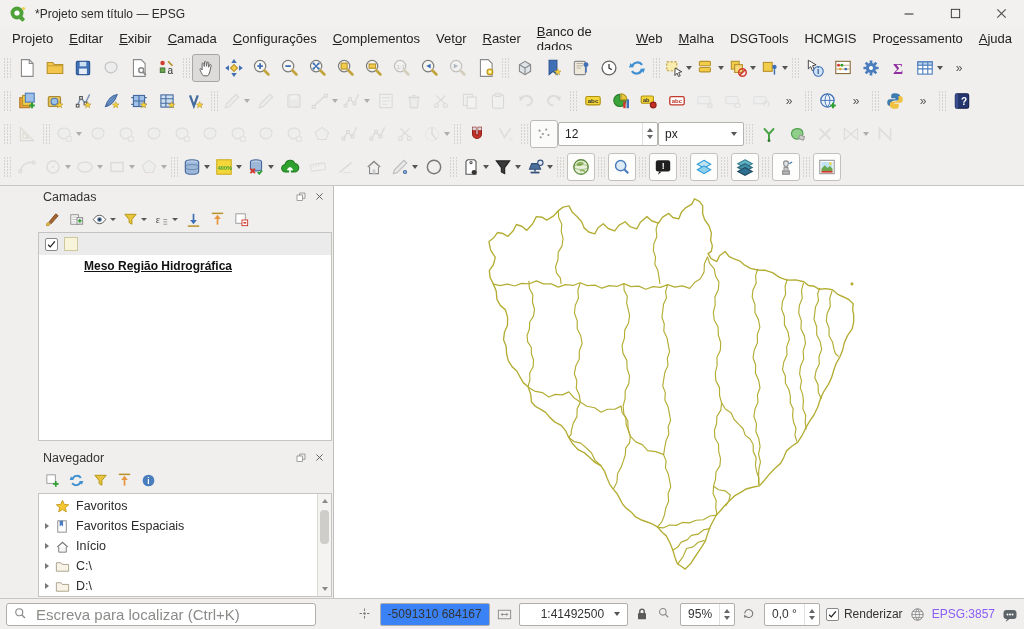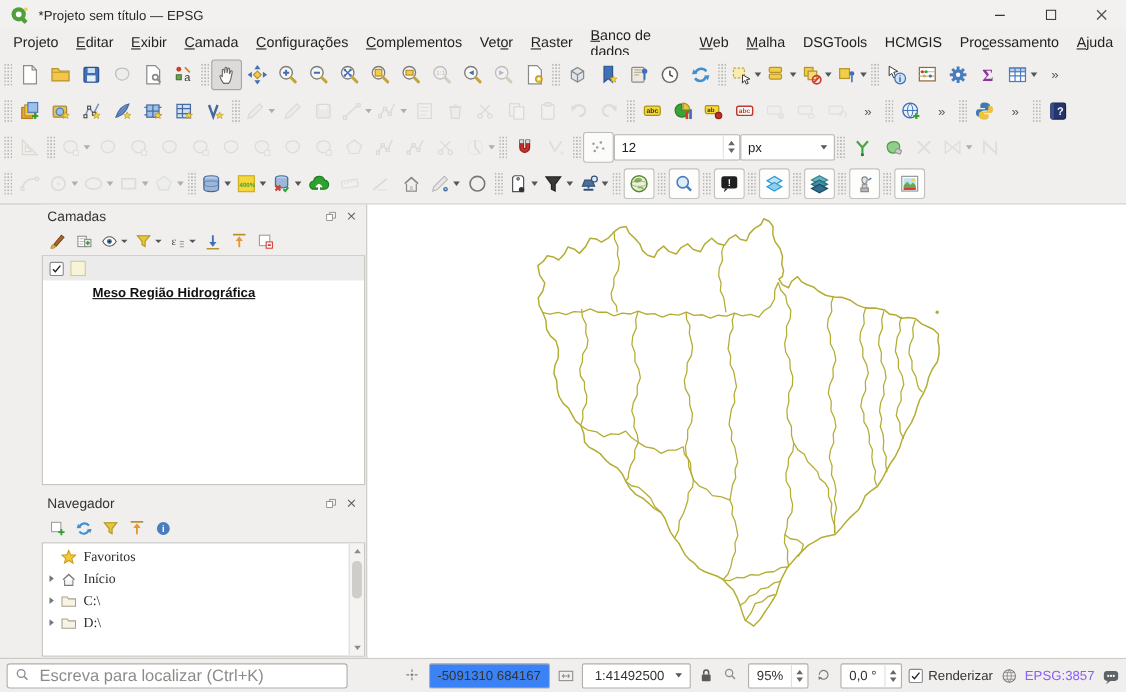--- a/index.html
+++ b/index.html
@@ -47,21 +47,21 @@
   .pbtn{width:16px;height:14px;display:flex;align-items:center;justify-content:center;margin-left:2px;}
   .ptools{height:25px;display:flex;align-items:center;padding:0 4px;gap:2px;flex:0 0 auto;}
   .ptools .tb{height:22px;min-width:22px;}
   .pbody{flex:1;background:#fff;border:1px solid #c6c4c0;margin:0 1px 1px 1px;overflow:hidden;position:relative;}
   .splitter{height:5px;flex:0 0 auto;}
   .layer-row{display:flex;align-items:center;gap:6px;height:22px;padding-left:6px;background:#ebebeb;}
   .cb{width:13px;height:13px;background:#fff;border:1px solid #8a8a8a;border-radius:2px;display:flex;
       align-items:center;justify-content:center;flex:0 0 auto;}
   .swatch{width:14px;height:14px;background:#f8f4da;border:1px solid #cfc89e;flex:0 0 auto;}
   .lyr-label{font-weight:bold;text-decoration:underline;font-size:12px;color:#111;margin-top:44px;}
-  .tree{padding-top:2px;font-family:Liberation Serif, serif;}
+  .tree{padding-top:2px;}
   .trow{display:flex;align-items:center;height:20px;padding-left:6px;gap:5px;}
   .arr{width:0;height:0;border-left:4px solid #777;border-top:3.5px solid transparent;border-bottom:3.5px solid transparent;flex:0 0 auto;}
   .arr.none{border-left-color:transparent;}
   .tico{width:17px;height:17px;flex:0 0 auto;}
   .tlabel{font-size:12.5px;color:#2b2b2b;}
   .vsb{position:absolute;top:0;right:0;bottom:0;width:14px;background:#f4f3f1;border-left:1px solid #dddbd7;display:flex;flex-direction:column;align-items:center;}
   .vsb .btn{height:14px;display:flex;align-items:center;justify-content:center;width:100%;}
   .vsb .track{flex:1;width:100%;position:relative;}
   .vsb .thumb{position:absolute;left:2px;right:2px;top:2px;height:34px;background:#cfcdc9;border-radius:4px;}
   .canvas{flex:1;background:#ffffff;position:relative;min-width:0;}
@@ -69,21 +69,21 @@
   
   .statusbar{height:31px;flex:0 0 auto;border-top:1px solid #c9c7c4;background:#f0efed;display:flex;
              align-items:center;padding:0 6px;gap:6px;font-size:12px;color:#333;}
   .sb-search{width:310px;height:23px;background:#fff;border:1px solid #b0aeaa;border-radius:3px;
              display:flex;align-items:center;padding:0 6px;gap:4px;flex:0 0 auto;}
   .sb-search input{border:none;outline:none;flex:1;font-family:"Liberation Sans",sans-serif;font-size:15px;color:#333;background:transparent;}
   .sb-search input::placeholder{color:#8d8b88;}
   .sb-ico{width:17px;height:17px;flex:0 0 auto;}
   .sb-box{height:23px;min-width:110px;background:#3b82f6;border:1px solid #b0aeaa;border-radius:2px;
           display:flex;align-items:center;justify-content:center;padding:0 6px;}
-  .sb-combo{height:23px;background:#fff;border:1px solid #b0aeaa;border-radius:2px;display:flex;align-items:center;padding-left:11px;}
+  .sb-combo{height:23px;background:#fff;border:1px solid #b0aeaa;border-radius:2px;display:flex;align-items:center;padding-left:21px;}
   .sb-combo .dd{margin:0 7px 0 10px;}
   .sb-spin{height:23px;background:#fff;border:1px solid #b0aeaa;border-radius:2px;display:flex;align-items:center;}
   .sb-spin .val{padding:0 7px;}
   .sb-check{display:flex;align-items:center;gap:5px;}
   .sb-epsg{color:#8b5cf6;}
   .spacer{flex:1;}
 </style>
 </head>
 <body>
 
@@ -706,21 +706,21 @@
           <svg viewBox="0 0 18 18" width="20" height="20">
             <g fill="#9a9a9a">
               <circle cx="5" cy="6" r="1"></circle>
               <circle cx="11" cy="5" r="1"></circle>
               <circle cx="8" cy="9" r="1"></circle>
               <circle cx="13" cy="10" r="1"></circle>
               <circle cx="6" cy="12" r="1"></circle>
             </g>
           </svg>
         </div>
-        <div class="spin" style="width: 115px;">
+        <div class="spin" style="width: 100px;">
           <span class="val">12</span>
           <span class="spuds">
             <i class="up"></i>
             <i class="dn"></i>
           </span>
         </div>
         <div class="combo" style="width: 86px;">
           <span style="flex:1">px</span>
           <i class="dd"></i>
         </div>
@@ -1075,20 +1075,28 @@
             </div>
           </div>
         <div class="pbody">
           <div class="tree" id="nav-tree" style="margin-right:14px;">
               <div class="trow">
                 <span class="arr none"></span>
                 <span class="tico"><svg viewBox="0 0 18 18" width="17" height="17">
                     <polygon points="9,2.5 10.9,6.8 15.5,7.2 12,10.2 13.1,14.7 9,12.2 4.9,14.7 6,10.2 2.5,7.2 7.1,6.8" fill="#f5c832" stroke="#c79a1e"></polygon>
                   </svg></span>
                 <span class="tlabel">Favoritos</span>
+              </div>
+              <div class="trow">
+                <span class="arr"></span>
+                <span class="tico"><svg viewBox="0 0 18 18" width="17" height="17">
+                    <rect x="4" y="3" width="9" height="12" fill="#fff" stroke="#8a8a8a"></rect>
+                    <path d="M6 3v6l1.8-1.5L9.6 9V3z" fill="#4a7dbd"></path>
+                  </svg></span>
+                <span class="tlabel">Favoritos Espaciais</span>
               </div>
               <div class="trow">
                 <span class="arr"></span>
                 <span class="tico"><svg viewBox="0 0 18 18" width="17" height="17">
                     <path d="M3.5 9.5L9 4.5l5.5 5" fill="none" stroke="#7a7a7a" stroke-width="1.3"></path>
                     <path d="M5 9.5V15h8V9.5" fill="#f5f5f5" stroke="#7a7a7a"></path>
                   </svg></span>
                 <span class="tlabel">Início</span>
               </div>
               <div class="trow">

